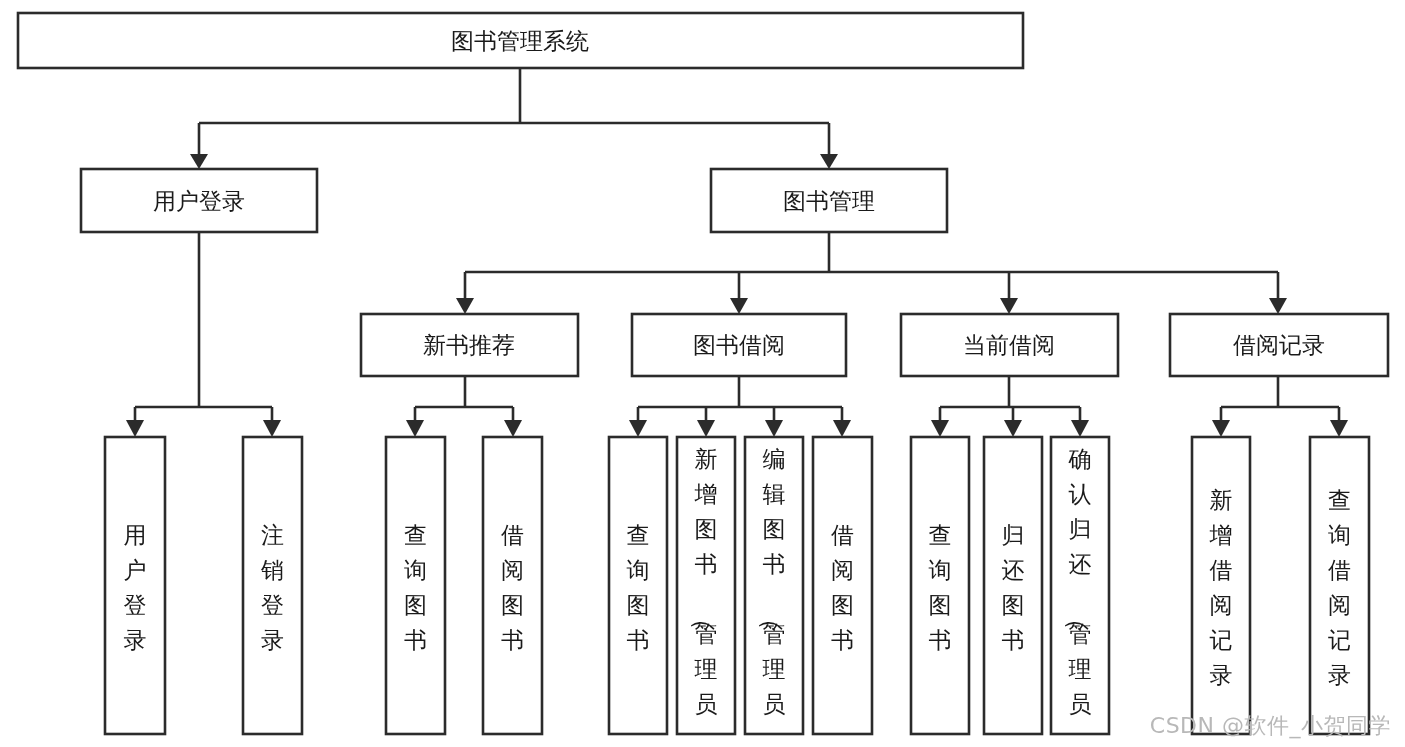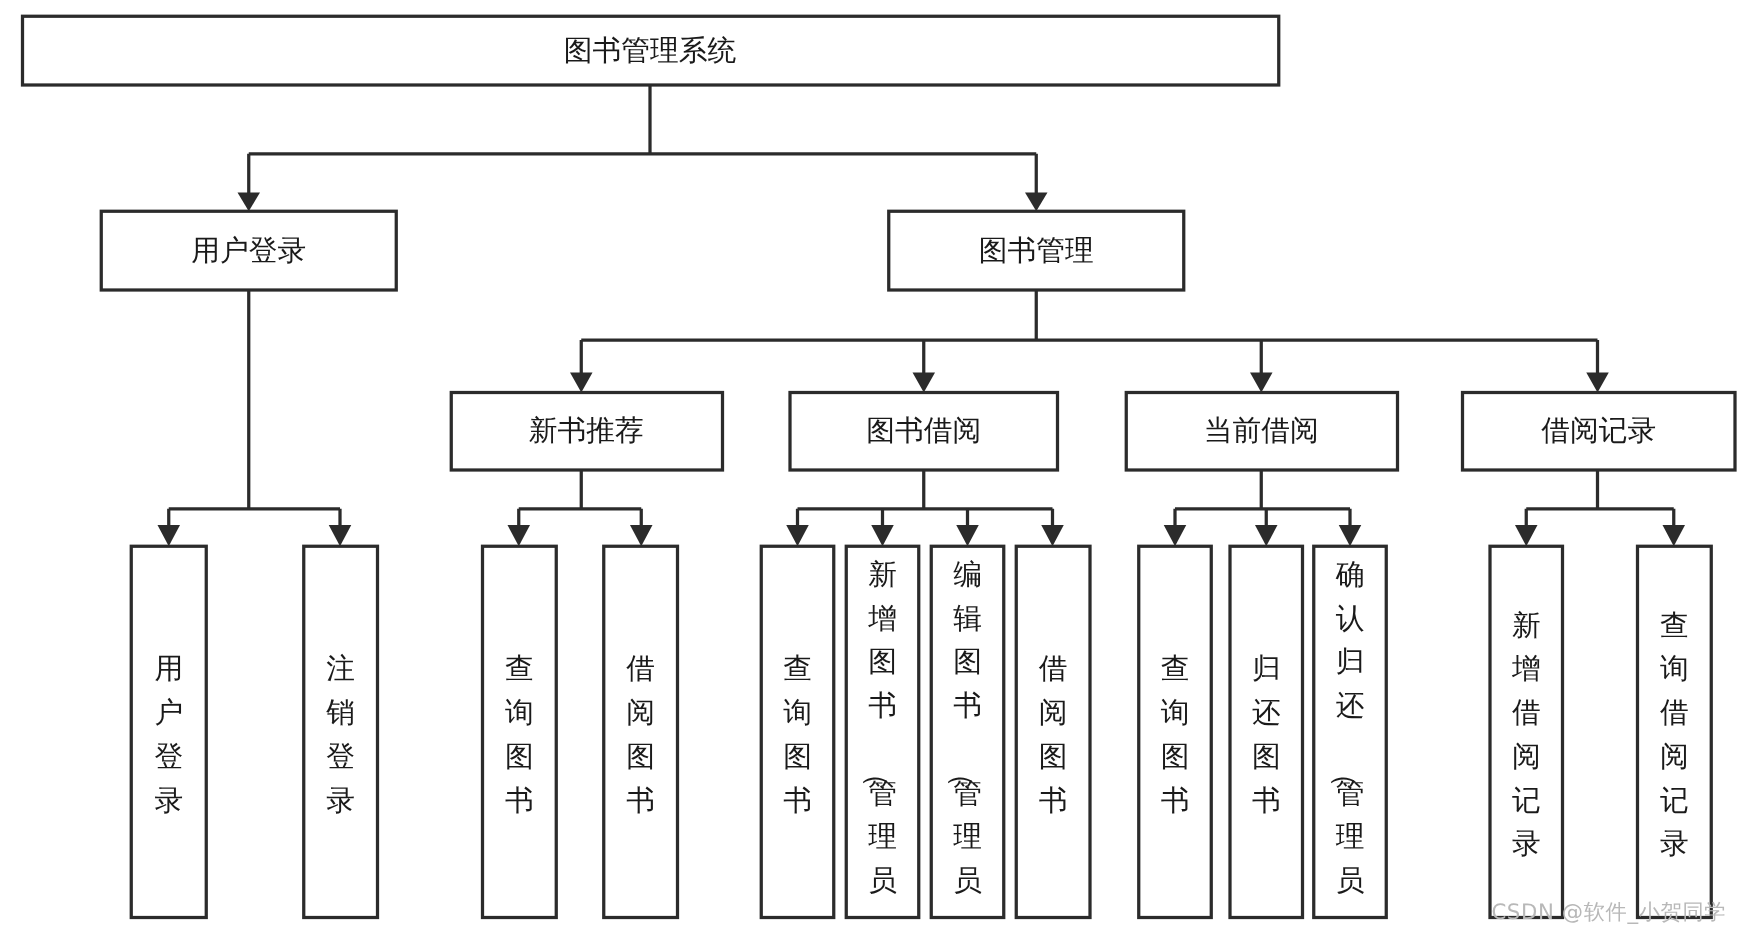--- a/index.html
+++ b/index.html
@@ -44,24 +44,24 @@
     stroke-width: 2.6;
     fill: none;
     stroke-linecap: butt;
   }
   .arrow-head {
     fill: #2b2b2b;
     stroke: none;
   }
   .watermark {
     position: absolute;
-    right: 24px;
+    right: 14px;
     bottom: 6px;
     font-family: "DejaVu Sans", "Liberation Sans", sans-serif;
-    font-size: 17px;
+    font-size: 22px;
     color: #b8b8b8;
     white-space: nowrap;
     letter-spacing: 0.5px;
   }
 </style>
 </head>
 <body>
 
 <svg id="diagram" viewBox="0 0 1405 747" xmlns="http://www.w3.org/2000/svg">
 

